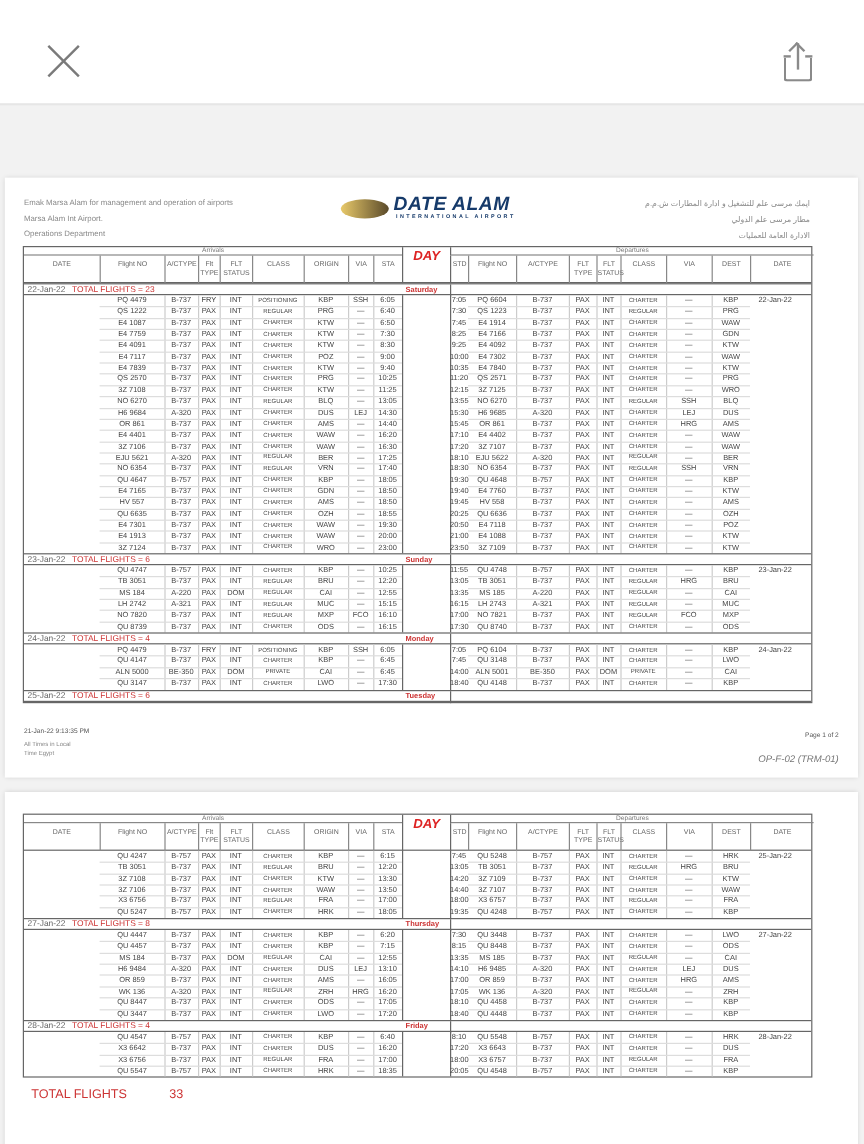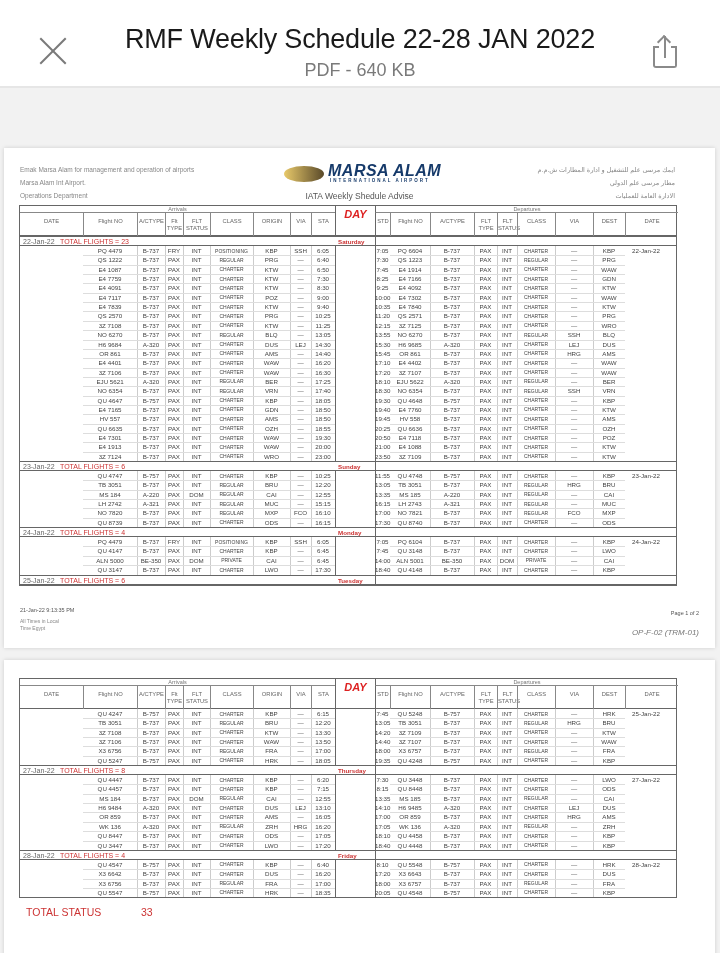--- a/index.html
+++ b/index.html
@@ -62,42 +62,39 @@
   .footer-form { position: absolute; right: 16px; top: 480px; font-size: 8px; color: #777; font-style: italic; }
 
   .grand { position: absolute; left: 22px; top: 246px; font-size: 10.5px; color: #c33; }
   .grand-val { position: absolute; left: 137px; top: 246px; font-size: 10.5px; color: #c33; }
 </style>
 </head>
 <body>
 
 <div class="topbar">
   <div class="close-btn"></div>
-  <div class="title">RMF Weekly Schedule 22-28 JAN 2022</div>
-  <div class="subtitle">PDF - 640 KB</div>
   <div class="share-btn">
     <div class="box"></div>
       <div class="stem"></div>
       <div class="arrow"></div>
   </div>
 </div>
 
 <div class="page page1" id="page1">
   <div class="org" style="top:18px">Emak Marsa Alam for management and operation of airports</div>
   <div class="org" style="top:31px">Marsa Alam Int Airport.</div>
   <div class="org" style="top:44px">Operations Department</div>
   <div class="arabic" style="top:18px">ايمك مرسى علم للتشغيل و ادارة المطارات ش.م.م</div>
   <div class="arabic" style="top:31px">مطار مرسى علم الدولي</div>
   <div class="arabic" style="top:44px">الادارة العامة للعمليات</div>
   <div class="logo">
     <div class="swoosh"></div>
-    <div class="name">MARSA ALAM</div>
+    <div class="name">DATE ALAM</div>
     <div class="sub">INTERNATIONAL AIRPORT</div>
   </div>
-  <div class="sheet-title">IATA Weekly Shedule Advise</div>
   <div class="sched" style="top:57px" id="sched1">
       <div class="hdr">
         <div class="grp-arr">Arrivals</div>
         <div class="grp-dep">Departures</div>
         <div class="daycol">DAY</div>
         <div class="hc" style="left: 0px; width: 63px; border-left: none;">DATE</div>
         <div class="hc" style="left: 63px; width: 54px;">Flight NO</div>
         <div class="hc" style="left: 117px; width: 28px;">A/CTYPE</div>
         <div class="hc" style="left: 145px; width: 18px;">Flt TYPE</div>
         <div class="hc" style="left: 163px; width: 27px;">FLT STATUS</div>
@@ -1321,15 +1318,15 @@
           <span style="left: 410px; width: 44px;">B-757</span>
           <span style="left: 454px; width: 23px;">PAX</span>
           <span style="left: 477px; width: 20px;">INT</span>
           <span class="cls" style="left: 497px; width: 38px;">CHARTER</span>
           <span style="left: 535px; width: 38px;">—</span>
           <span style="left: 573px; width: 32px;">KBP</span>
         </div>
         <div class="blockdate">28-Jan-22</div>
       </div>
     </div>
-  <div class="grand">TOTAL STATUS</div>
+  <div class="grand">TOTAL FLIGHTS</div>
   <div class="grand-val">33</div>
 </div>
 
 </body></html>

